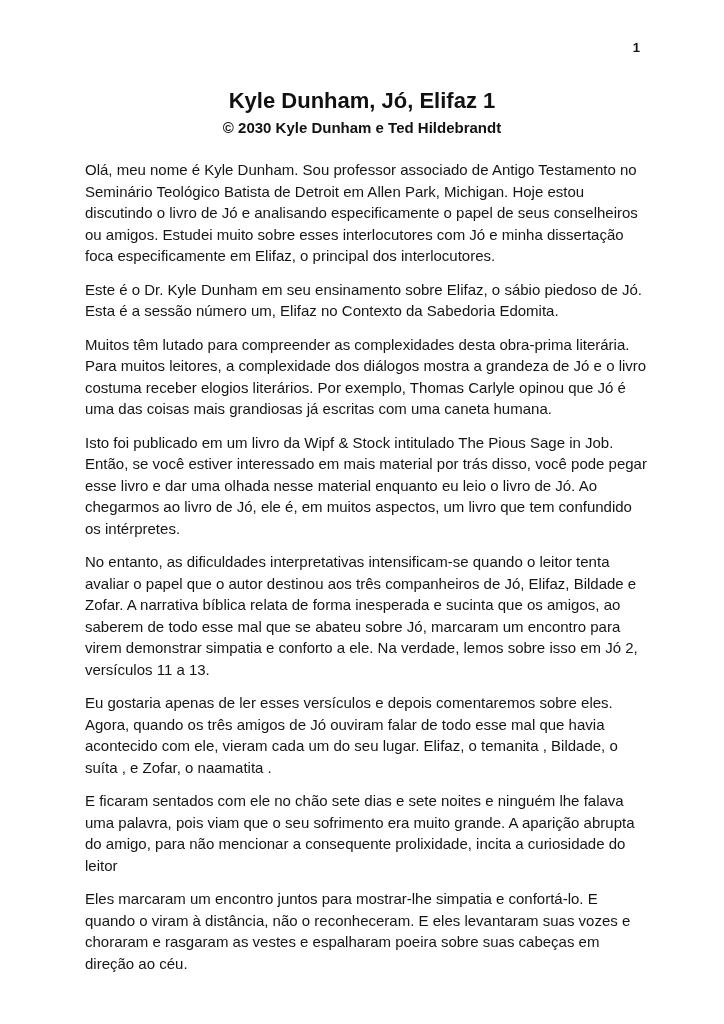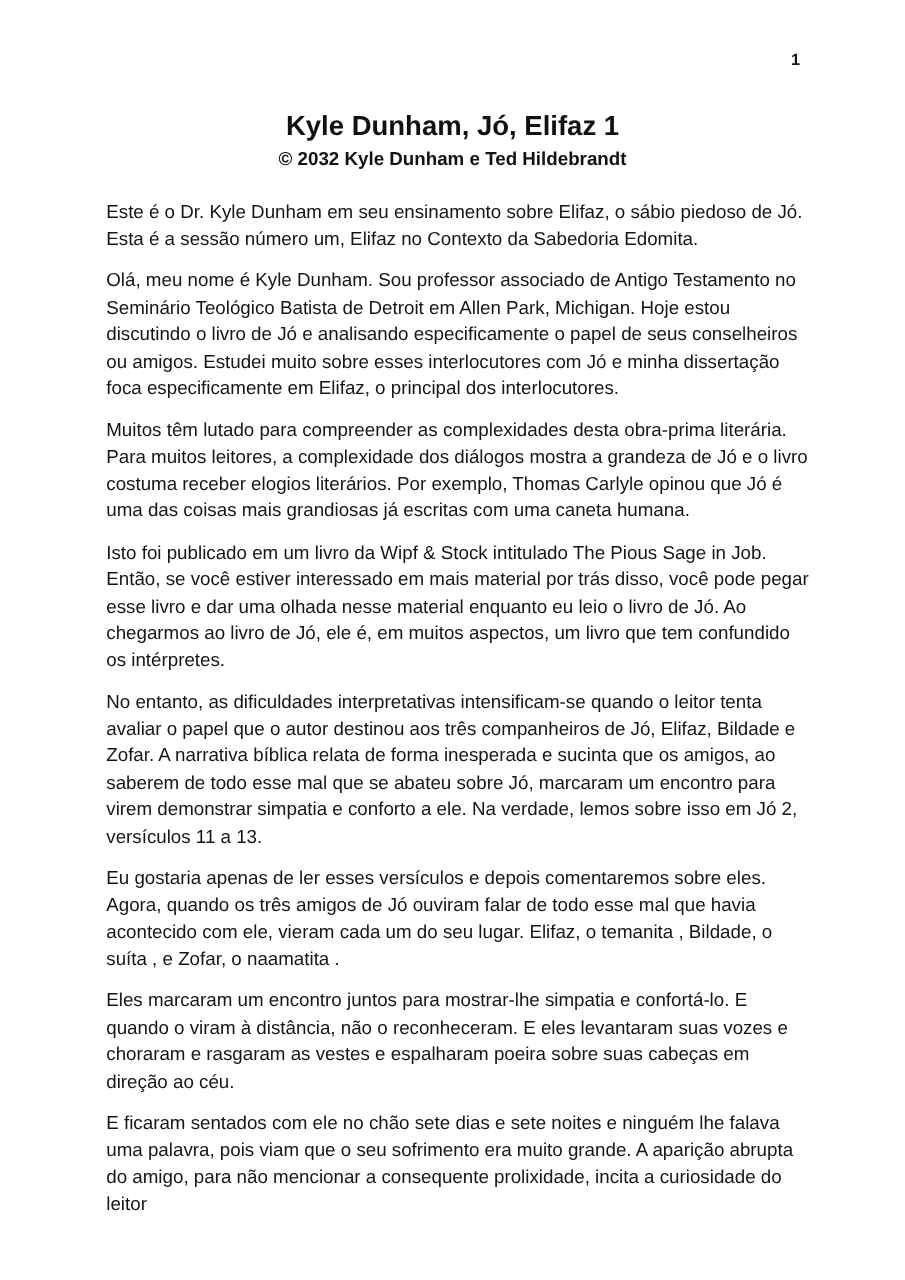--- a/index.html
+++ b/index.html
@@ -62,27 +62,27 @@
 </style>
 </head>
 <body>
 
 <div class="page">
 
   <div class="page-number">1</div>
 
   <header class="doc-header">
     <h1 class="doc-title">Kyle Dunham, Jó, Elifaz 1</h1>
-    <p class="doc-copyright">© 2032 Kyle Dunham e Ted Hildebrandt</p>
+    <p class="doc-copyright">© 2030 Kyle Dunham e Ted Hildebrandt</p>
   </header>
 
   <main class="doc-body">
+    <p>Olá, meu nome é Kyle Dunham. Sou professor associado de Antigo Testamento no Seminário Teológico Batista de Detroit em Allen Park, Michigan. Hoje estou discutindo o livro de Jó e analisando especificamente o papel de seus conselheiros ou amigos. Estudei muito sobre esses interlocutores com Jó e minha dissertação foca especificamente em Elifaz, o principal dos interlocutores.</p>
     <p>Este é o Dr. Kyle Dunham em seu ensinamento sobre Elifaz, o sábio piedoso de Jó. Esta é a sessão número um, Elifaz no Contexto da Sabedoria Edomita.</p>
-    <p>Olá, meu nome é Kyle Dunham. Sou professor associado de Antigo Testamento no Seminário Teológico Batista de Detroit em Allen Park, Michigan. Hoje estou discutindo o livro de Jó e analisando especificamente o papel de seus conselheiros ou amigos. Estudei muito sobre esses interlocutores com Jó e minha dissertação foca especificamente em Elifaz, o principal dos interlocutores.</p>
     <p>Muitos têm lutado para compreender as complexidades desta obra-prima literária. Para muitos leitores, a complexidade dos diálogos mostra a grandeza de Jó e o livro costuma receber elogios literários. Por exemplo, Thomas Carlyle opinou que Jó é uma das coisas mais grandiosas já escritas com uma caneta humana.</p>
     <p>Isto foi publicado em um livro da Wipf &amp; Stock intitulado The Pious Sage in Job. Então, se você estiver interessado em mais material por trás disso, você pode pegar esse livro e dar uma olhada nesse material enquanto eu leio o livro de Jó. Ao chegarmos ao livro de Jó, ele é, em muitos aspectos, um livro que tem confundido os intérpretes.</p>
     <p>No entanto, as dificuldades interpretativas intensificam-se quando o leitor tenta avaliar o papel que o autor destinou aos três companheiros de Jó, Elifaz, Bildade e Zofar. A narrativa bíblica relata de forma inesperada e sucinta que os amigos, ao saberem de todo esse mal que se abateu sobre Jó, marcaram um encontro para virem demonstrar simpatia e conforto a ele. Na verdade, lemos sobre isso em Jó 2, versículos 11 a 13.</p>
     <p>Eu gostaria apenas de ler esses versículos e depois comentaremos sobre eles. Agora, quando os três amigos de Jó ouviram falar de todo esse mal que havia acontecido com ele, vieram cada um do seu lugar. Elifaz, o temanita , Bildade, o suíta , e Zofar, o naamatita .</p>
+    <p>E ficaram sentados com ele no chão sete dias e sete noites e ninguém lhe falava uma palavra, pois viam que o seu sofrimento era muito grande. A aparição abrupta do amigo, para não mencionar a consequente prolixidade, incita a curiosidade do leitor</p>
     <p>Eles marcaram um encontro juntos para mostrar-lhe simpatia e confortá-lo. E quando o viram à distância, não o reconheceram. E eles levantaram suas vozes e choraram e rasgaram as vestes e espalharam poeira sobre suas cabeças em direção ao céu.</p>
-    <p>E ficaram sentados com ele no chão sete dias e sete noites e ninguém lhe falava uma palavra, pois viam que o seu sofrimento era muito grande. A aparição abrupta do amigo, para não mencionar a consequente prolixidade, incita a curiosidade do leitor</p>
   </main>
 
 </div>
 
 </body></html>

